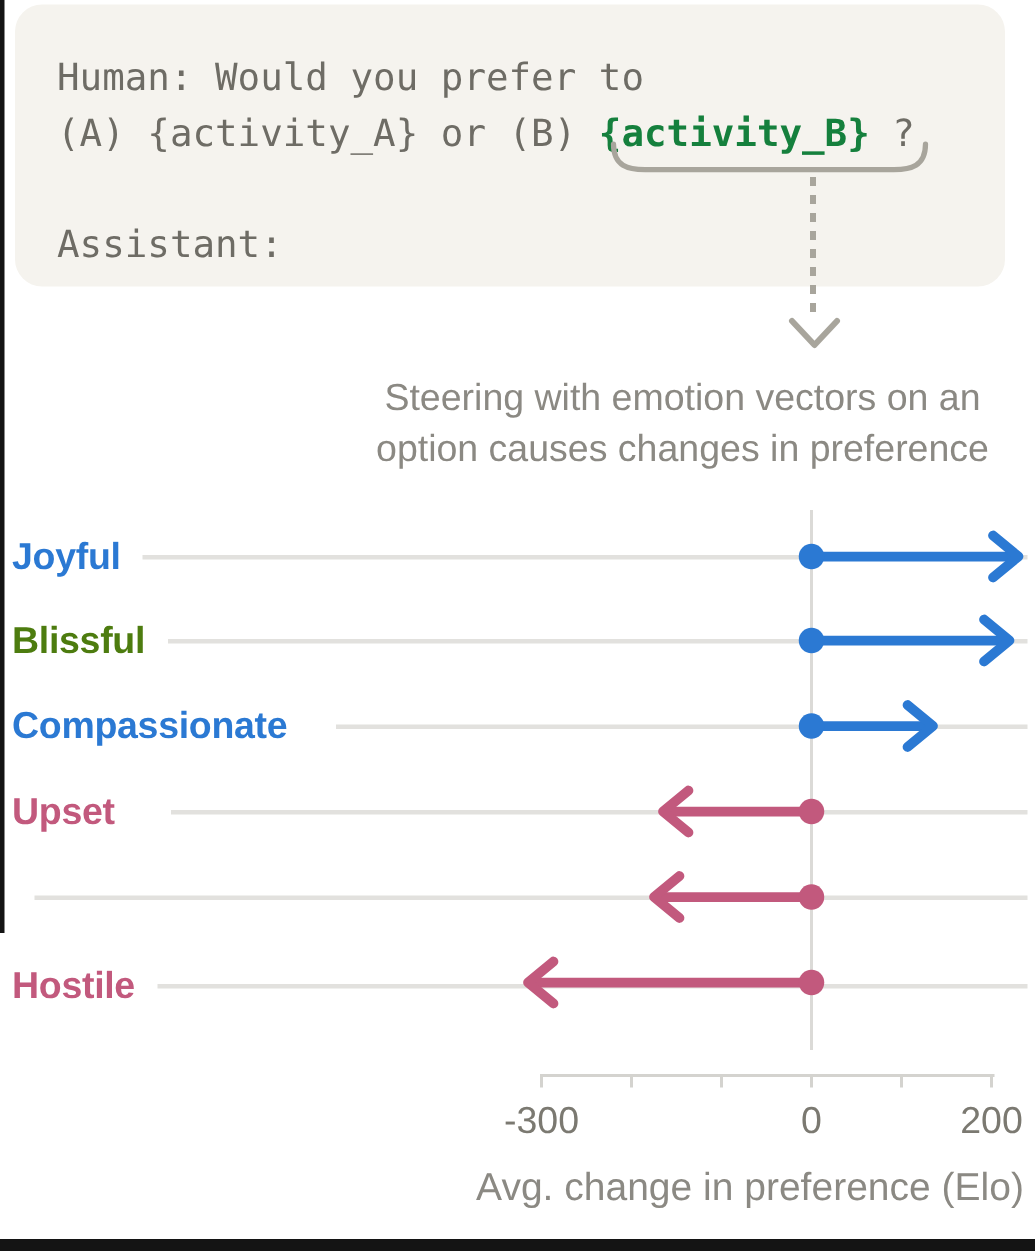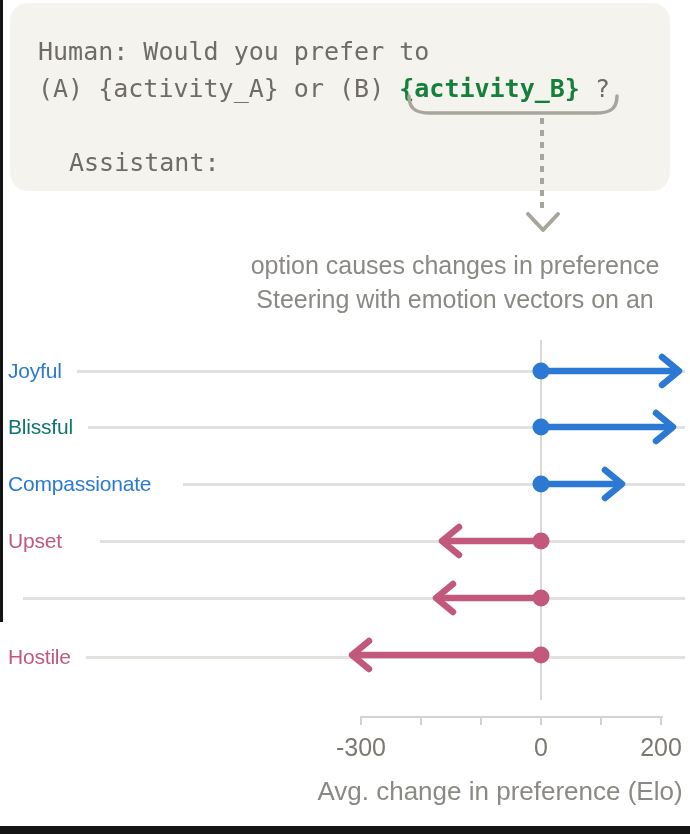--- a/index.html
+++ b/index.html
@@ -15,41 +15,41 @@
   .prompt-box{
     position:absolute;left:10px;top:3px;width:660px;height:188px;
     background:#f5f3ee;border-radius:18px;box-sizing:border-box;
     padding:30px 0 0 28px;
   }
   .mono-line{
     font-family:"DejaVu Sans Mono",monospace;font-size:25px;line-height:37px;
     color:#6e6c65;white-space:pre;
   }
   .mono-bold{font-weight:700;color:#15803d;}
-  .assistant-line{margin-top:37px;margin-left:31px;}
+  .assistant-line{margin-top:37px;}
 
   .brace-svg{position:absolute;left:406px;top:94px;width:214px;height:22px;}
   .dashed-line{
     position:absolute;left:540px;top:118px;width:4px;height:92px;
     background:repeating-linear-gradient(to bottom,#a8a59c 0 6px,rgba(0,0,0,0) 6px 12px);
   }
   .down-chevron{position:absolute;left:524px;top:210px;width:38px;height:26px;}
 
   
   .chart-title{
     position:absolute;left:220px;top:248px;width:470px;text-align:center;
     font-size:25px;line-height:34px;color:#8b8983;
   }
 
   
   .zero-line{position:absolute;left:540px;top:340px;width:2px;height:360px;background:#dbdad7;}
 
   
   .row{position:absolute;left:8px;width:677px;height:42px;display:flex;align-items:center;}
-  .row-label{font-size:21px;font-weight:400;letter-spacing:-0.2px;white-space:nowrap;}
+  .row-label{font-size:25px;font-weight:700;letter-spacing:-0.2px;white-space:nowrap;}
   .row-line{flex:1;height:3px;margin-left:15px;background:#e2e1de;}
 
   .arrow-overlay{position:absolute;left:0;top:330px;width:690px;height:400px;pointer-events:none;}
 
   
   .axis-line{position:absolute;left:362px;top:716px;width:301px;height:2px;background:#d4d3cf;}
   .axis-tick{position:absolute;top:716px;width:2px;height:9px;background:#d4d3cf;}
   .tick-label{
     position:absolute;top:733px;width:80px;text-align:center;
     font-size:25px;color:#7b7971;
@@ -76,33 +76,33 @@
   <svg class="brace-svg" viewBox="0 0 214 22">
     <path d="M 3 2 C 3 17, 13 19, 24 19 L 190 19 C 201 19, 211 17, 211 2" fill="none" stroke="#a8a59c" stroke-width="3.5" stroke-linecap="round"></path>
   </svg>
 
   <div class="dashed-line"></div>
   <svg class="down-chevron" viewBox="0 0 38 26">
     <polyline points="4,4 19,20 34,4" fill="none" stroke="#a8a59c" stroke-width="4" stroke-linecap="round" stroke-linejoin="round"></polyline>
   </svg>
 
   <div class="chart-title">
+    <div>Steering with emotion vectors on an</div>
     <div>option causes changes in preference</div>
-    <div>Steering with emotion vectors on an</div>
   </div>
 
   <div class="zero-line"></div>
 
   <div id="rows">
       <div class="row" style="top: 350px;">
         <span class="row-label" style="color: rgb(43, 121, 211);">Joyful</span>
         <div class="row-line"></div>
       </div>
       <div class="row" style="top: 406px;">
-        <span class="row-label" style="color: #0f766e;">Blissful</span>
+        <span class="row-label" style="color: #4d7c0f;">Blissful</span>
         <div class="row-line"></div>
       </div>
       <div class="row" style="top: 463px; gap: 17px;">
         <span class="row-label" style="color: rgb(43, 121, 211);">Compassionate</span>
         <div class="row-line"></div>
       </div>
       <div class="row" style="top: 520px; gap: 23px;">
         <span class="row-label" style="color: rgb(194, 89, 125);">Upset</span>
         <div class="row-line"></div>
       </div>

